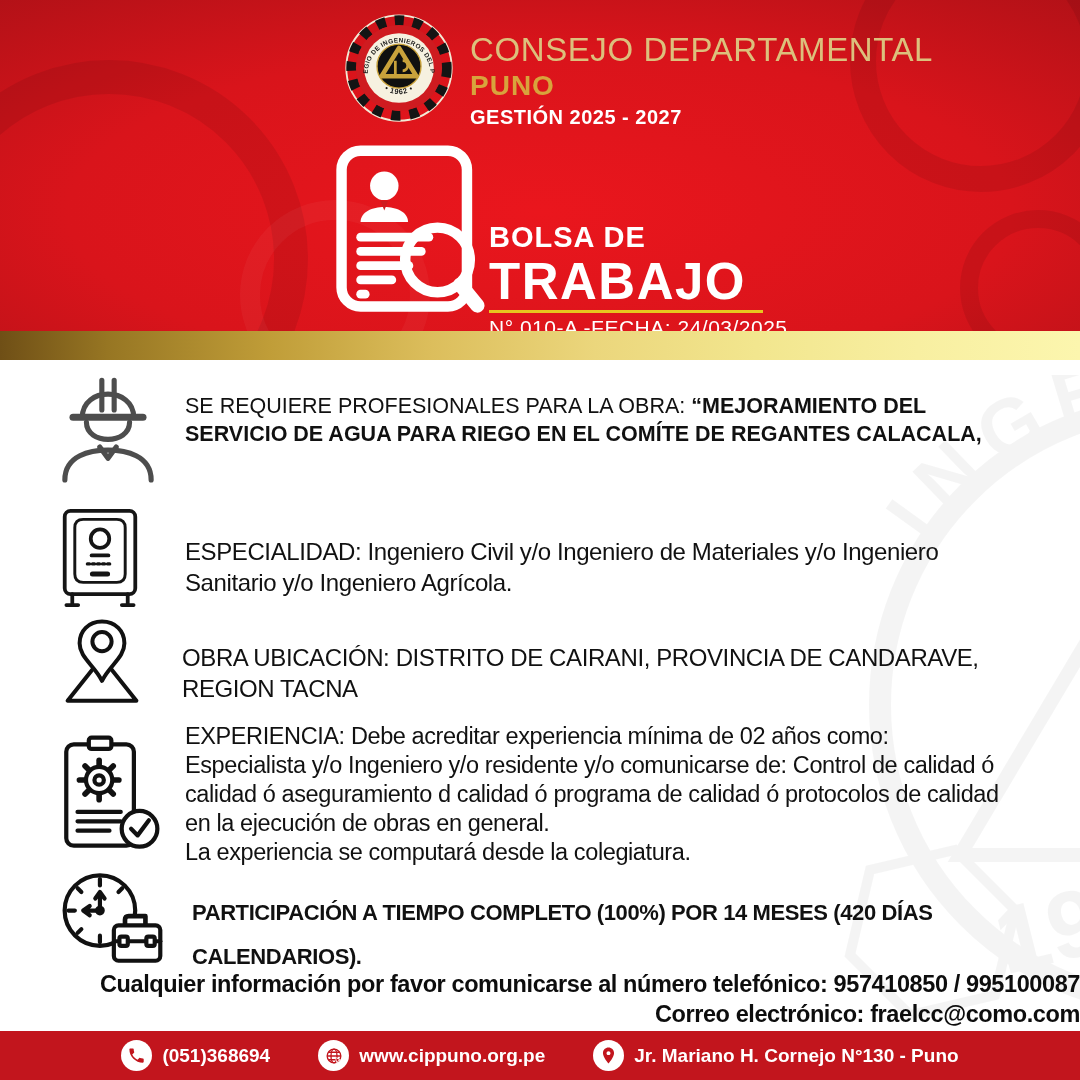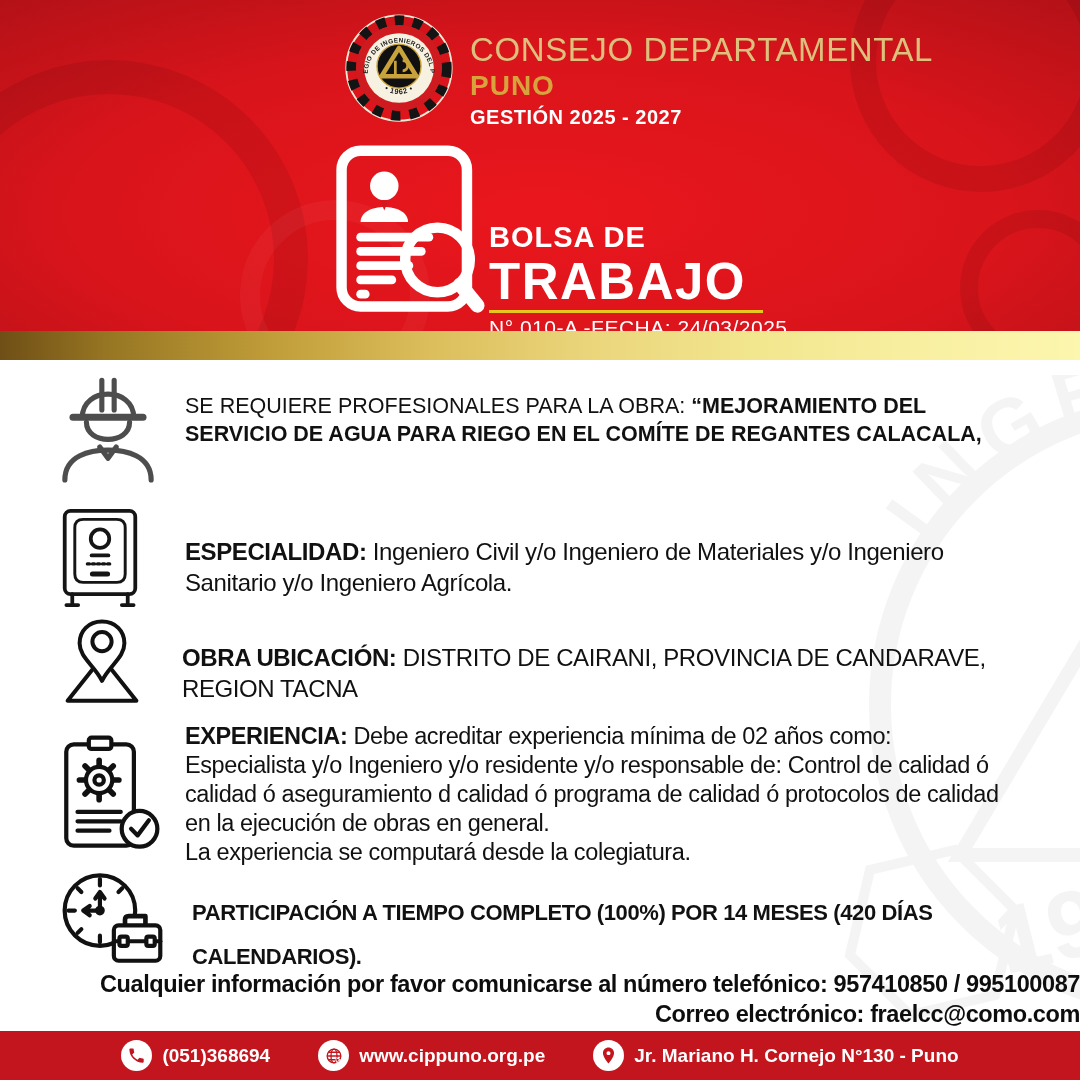--- a/index.html
+++ b/index.html
@@ -35,21 +35,21 @@
   .gold-band{position:absolute;left:0;top:331px;width:1080px;height:29px;
     background:linear-gradient(90deg,#6f4f16 0%,#977623 10%,#c09d38 25%,#dcbe5c 40%,#ebd67c 55%,#f2e68e 70%,#f8efa1 85%,#fcf6ae 100%);}
 
   
   .watermark{position:absolute;left:760px;top:375px;width:620px;height:660px;opacity:0.06;pointer-events:none;}
 
   
   .sec-icon{position:absolute;}
   .sec-text{position:absolute;color:#111;}
   .ln{display:block;white-space:nowrap;}
-  .lbl{font-weight:bold;}
+  .lbl{font-weight:normal;}
   .cond{letter-spacing:-0.4px;}
 
   .s1-icon{left:50px;top:371px;width:116px;height:113px;}
   .s1-text{left:185px;top:392px;width:880px;font-size:21.5px;line-height:28px;}
   .s1-text .bold{font-weight:bold;}
 
   .s2-icon{left:58px;top:506px;width:84px;height:104px;}
   .s2-text{left:185px;top:536px;width:880px;font-size:24px;line-height:31px;}
 
   .s3-icon{left:52px;top:616px;width:100px;height:92px;}
@@ -210,21 +210,21 @@
           <line x1="36" y1="59" x2="32" y2="63"></line>
       </g>
       <path d="M24,82 L70,82 M24,92 L70,92 M24,102 L58,102"></path>
       <circle cx="90" cy="100" r="19" fill="#ffffff"></circle>
       <path d="M81,100 L88,107 L100,91"></path>
     </g>
   </svg>
   <div class="sec-text s4-text cond">
     <span class="lbl">EXPERIENCIA:</span>
     <span>Debe acreditar experiencia mínima de 02 años como:</span>
-    <span class="ln">Especialista y/o Ingeniero y/o residente y/o responsable de: Control de calidad ó</span>
+    <span class="ln">Especialista y/o Ingeniero y/o residente y/o comunicarse de: Control de calidad ó</span>
     <span class="ln">calidad ó aseguramiento d calidad ó programa de calidad ó protocolos de calidad</span>
     <span class="ln">en la ejecución de obras en general.</span>
     <span class="ln">La experiencia se computará desde la colegiatura.</span>
   </div>
 
   <svg class="sec-icon s5-icon" viewBox="0 0 118 112">
     <g fill="none" stroke="#111111" stroke-width="4.5" stroke-linecap="round" stroke-linejoin="round">
       <circle cx="46" cy="48" r="38"></circle>
       <path d="M46,14 L46,21 M12,48 L19,48 M46,75 L46,82 M22,24 L26,28 M70,24 L66,28 M22,72 L26,68"></path>
       <path d="M46,48 L46,30 M41,35 L46,28 L51,35"></path>

